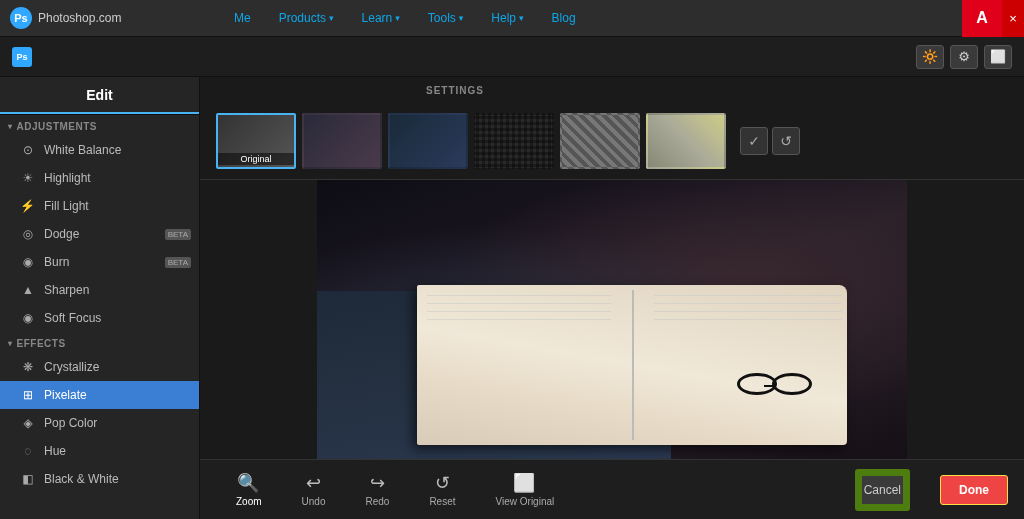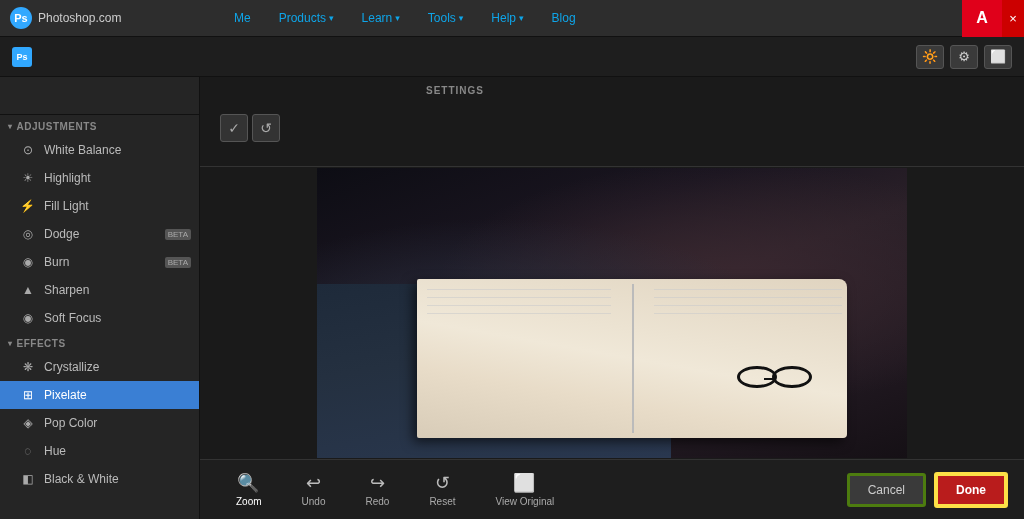--- a/index.html
+++ b/index.html
@@ -193,20 +193,21 @@
 
     
     #settings-bar {
       height: 90px;
       background: #1a1a1a;
       border-bottom: 1px solid #333;
       display: flex;
       align-items: center;
       padding: 0 16px;
       gap: 10px;
+      margin-top: 13px;
     }
     .settings-label {
       color: #888;
       font-size: 10px;
       font-weight: bold;
       letter-spacing: 1px;
       position: absolute;
       top: 8px; left: 226px;
     }
     .thumb-container {
@@ -326,37 +327,38 @@
     }
     .tool-icon { font-size: 18px; color: #bbb; }
     .tool-label { font-size: 10px; }
     .toolbar-tool.active .tool-icon { color: #fff; }
     .toolbar-tool.active .tool-label { color: #fff; }
 
     .toolbar-right {
       display: flex; gap: 8px; align-items: center;
     }
     .btn-cancel {
-      padding: 7px 18px;
+      padding: 7px 2px;
       background: #3a3a3a;
-      border: 3px solid #4d7c0f;
+      border: 7px solid #4d7c0f;
       border-radius: 3px;
       color: #ccc;
       font-size: 12px;
       cursor: pointer;
     }
     .btn-done {
       padding: 7px 18px;
-      background: #b91c1c;
-      border: 4px solid #fde047;
+      background: #ef4444;
+      border: 1px solid #fde047;
       border-radius: 3px;
       color: #fff;
       font-size: 12px;
       font-weight: bold;
       cursor: pointer;
+      margin-left: 22px;
     }
   </style>
 </head>
 <body>
 
 <div id="top-nav">
   <div class="logo-area">
     <div class="ps-logo">Ps</div>
     <span class="logo-text">Photoshop.com</span>
   </div>
@@ -396,20 +398,23 @@
     <div class="header-icon-btn">🔆</div>
     <div class="header-icon-btn">⚙</div>
     <div class="header-icon-btn">⬜</div>
   </div>
 </div>
 
 <div id="main">
 
   <div id="sidebar">
     <div class="sidebar-tabs">
+      <div class="sidebar-tab active">
+        <span>Edit</span>
+      </div>
     </div>
     <div class="sidebar-content">
 
       <div class="section-header">
         <span class="section-arrow">▾</span>
         <span>ADJUSTMENTS</span>
       </div>
 
       <div class="sidebar-item">
         <span class="item-icon">⊙</span>
@@ -467,20 +472,31 @@
         <span class="item-icon">◧</span>
         <span>Black &amp; White</span>
       </div>
     </div>
   </div>
 
   <div id="content">
 
     <div id="settings-bar">
       <span class="settings-label">SETTINGS</span>
+      <div class="thumb-container">
+        <div class="thumb thumb-orig selected">
+          <div class="scene-bg" style="background: linear-gradient(135deg,#333 0%,#555 100%);"></div>
+          <div class="thumb-label">Original</div>
+        </div>
+        <div class="thumb thumb-p1" style="background: linear-gradient(135deg,#2a2a3a 0%,#4a3a4a 100%);"></div>
+        <div class="thumb thumb-p2" style="background: linear-gradient(135deg,#1a2a3a 0%,#2a3a5a 100%);"></div>
+        <div class="thumb thumb-p3" style="background-image: repeating-linear-gradient(0deg,#444 0,#444 3px,#666 3px,#666 6px),repeating-linear-gradient(90deg,#444 0,#444 3px,#666 3px,#666 6px); background-blend-mode:multiply;"></div>
+        <div class="thumb thumb-p4" style="background: repeating-linear-gradient(45deg,#555 0,#555 4px,#777 4px,#777 8px);"></div>
+        <div class="thumb thumb-p5" style="background: linear-gradient(45deg,#887 0%,#aa9 50%,#cc8 100%);"></div>
+      </div>
       <div class="thumb-actions">
         <div class="thumb-action-btn">
           <span>✓</span>
         </div>
         <div class="thumb-action-btn">
           <span>↺</span>
         </div>
       </div>
     </div>
 

